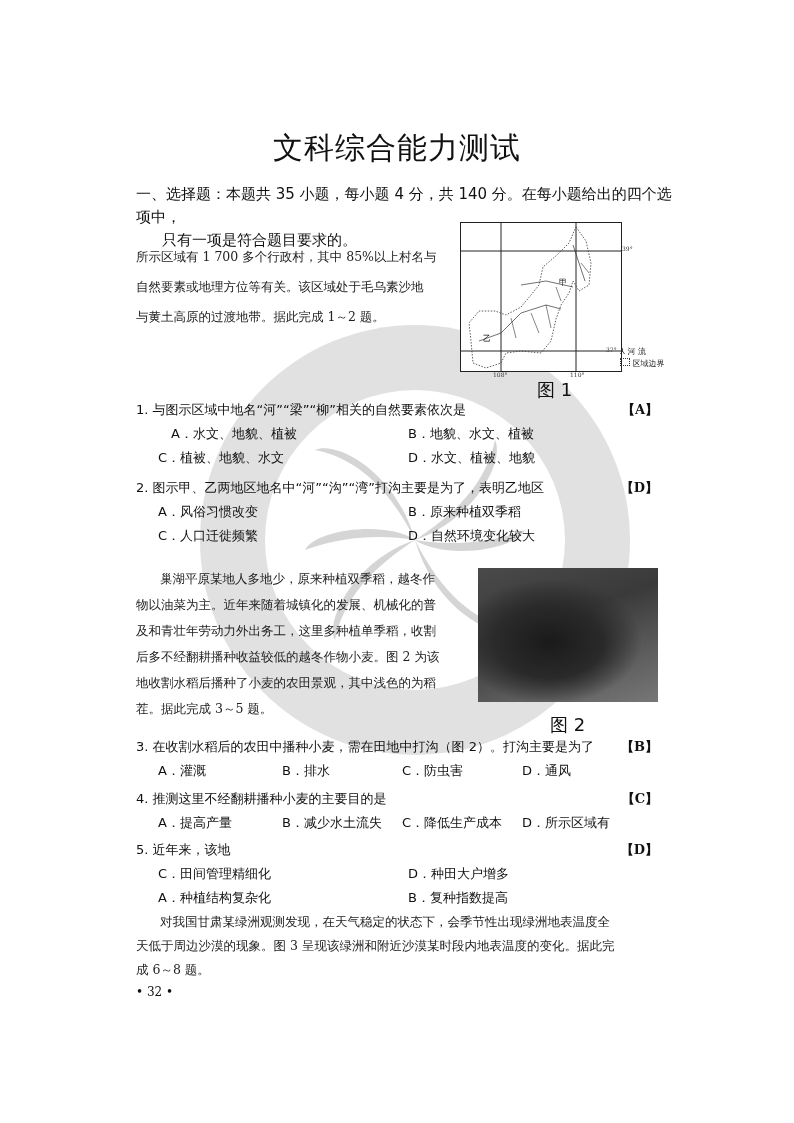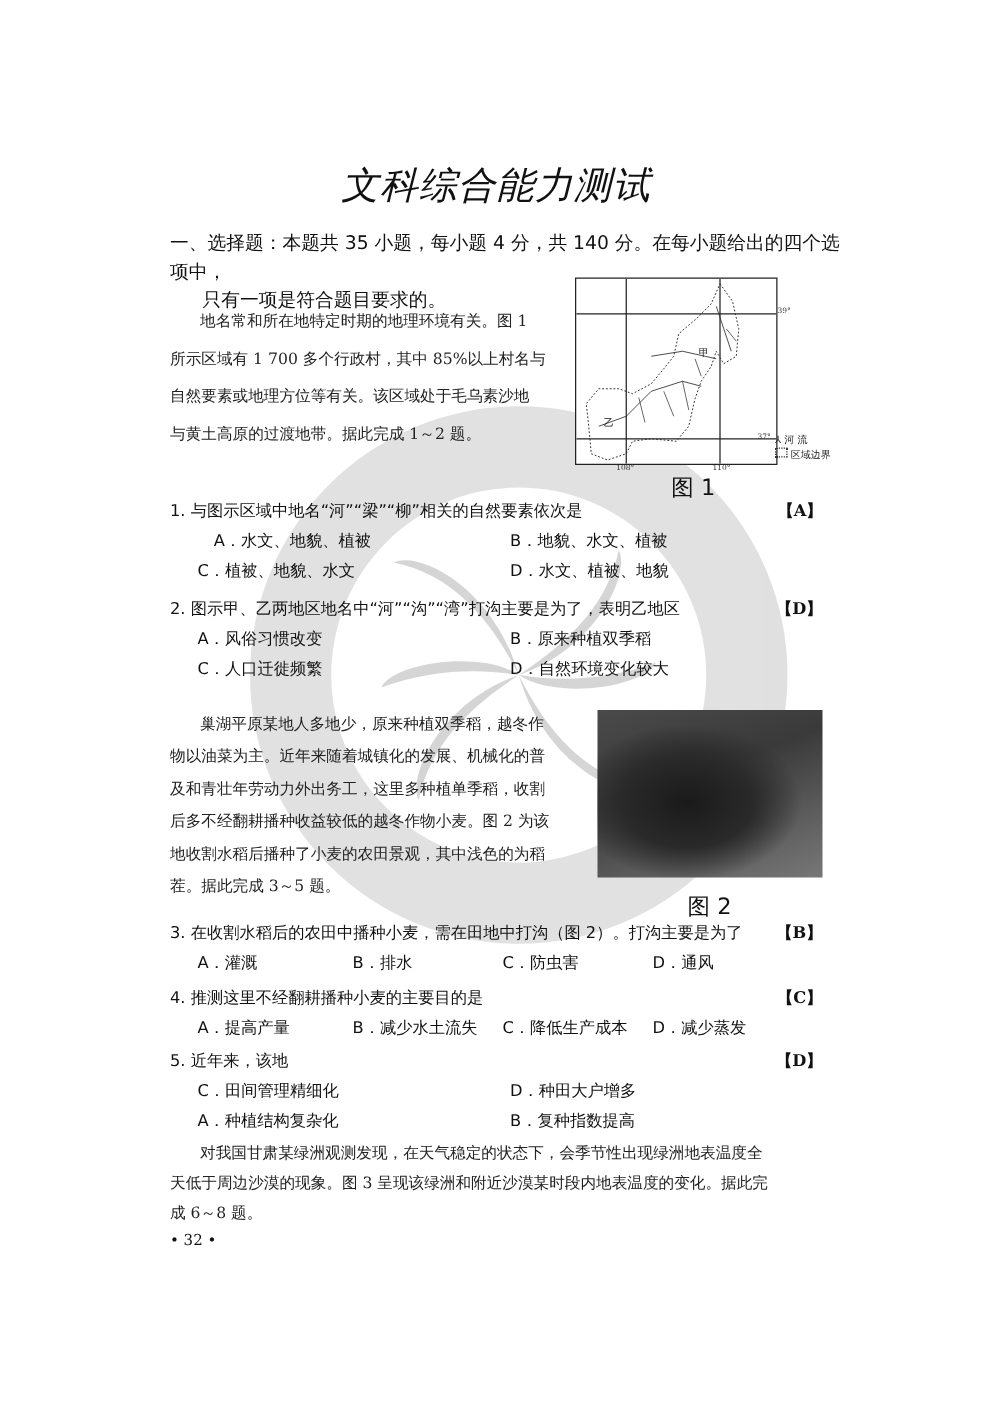--- a/index.html
+++ b/index.html
@@ -3,21 +3,21 @@
 <meta charset="utf-8">
 <style>
   html, body { margin: 0; padding: 0; }
   body {
     width: 794px; height: 1123px; background: #ffffff; position: relative; overflow: hidden;
     font-family: "DejaVu Serif", "Liberation Serif", serif; color: #111;
   }
   .page { position: absolute; left: 0; top: 0; width: 794px; height: 1123px; }
   .title {
     position: absolute; left: 0; width: 794px; top: 128px; text-align: center;
-    font-family: "DejaVu Sans", "Liberation Sans", sans-serif; font-size: 30px; letter-spacing: 1px; color: #111; font-style: italic;
+    font-family: "DejaVu Sans", "Liberation Sans", sans-serif; font-size: 30px; letter-spacing: 1px; color: #111;
   }
   .section-head {
     position: absolute; left: 136px; top: 183px; width: 540px;
     font-family: "DejaVu Sans", "Liberation Sans", sans-serif; font-size: 15px; line-height: 23px; color: #111;
   }
   .section-head .line2 { padding-left: 26px; display: block; }
   .para { position: absolute; font-size: 12.5px; line-height: 30px; color: #222; }
   .para .indent { display: inline-block; width: 24px; }
   .q { position: absolute; left: 136px; width: 520px; font-family: "DejaVu Sans", "Liberation Sans", sans-serif; font-size: 13px; color: #111; }
   .q-stem { height: 24px; line-height: 24px; position: relative; }
@@ -55,21 +55,20 @@
   </svg>
 
   <div class="title">文科综合能力测试</div>
 
   <div class="section-head">
     <span>一、选择题：本题共 35 小题，每小题 4 分，共 140 分。在每小题给出的四个选项中，</span>
     <span class="line2">只有一项是符合题目要求的。</span>
   </div>
 
   <div class="para" style="left:136px; top:242px; width:320px;">
-    <div><span class="indent"></span><span>地名常和所在地特定时期的地理环境有关。图 1</span></div>
     <div><span>所示区域有 1 700 多个行政村，其中 85%以上村名与</span></div>
     <div><span>自然要素或地理方位等有关。该区域处于毛乌素沙地</span></div>
     <div><span>与黄土高原的过渡地带。据此完成 1～2 题。</span></div>
   </div>
 
   <div class="map">
     <svg width="160" height="148" viewBox="0 0 160 148">
       <line x1="40" y1="0" x2="40" y2="148" stroke="#222" stroke-width="1"></line>
       <line x1="115" y1="0" x2="115" y2="148" stroke="#222" stroke-width="1"></line>
       <line x1="0" y1="28" x2="160" y2="28" stroke="#222" stroke-width="1"></line>
@@ -160,21 +159,21 @@
   <div class="q" style="top:787px;">
     <div class="q-stem">
       <span>4.</span>
       <span>推测这里不经翻耕播种小麦的主要目的是</span>
       <span class="answer">【C】</span>
     </div>
     <div class="opts">
       <span class="opt" style="left:22px;">A．提高产量</span>
       <span class="opt" style="left:146px;">B．减少水土流失</span>
       <span class="opt" style="left:266px;">C．降低生产成本</span>
-      <span class="opt" style="left:386px;">D．减少蒸发</span>
+      <span class="opt" style="left:386px;">D．所示区域有</span>
     </div>
   </div>
 
   <div class="q" style="top:838px;">
     <div class="q-stem">
       <span>5.</span>
       <span>近年来，该地</span>
       <span class="answer">【D】</span>
     </div>
     <div class="opts">

